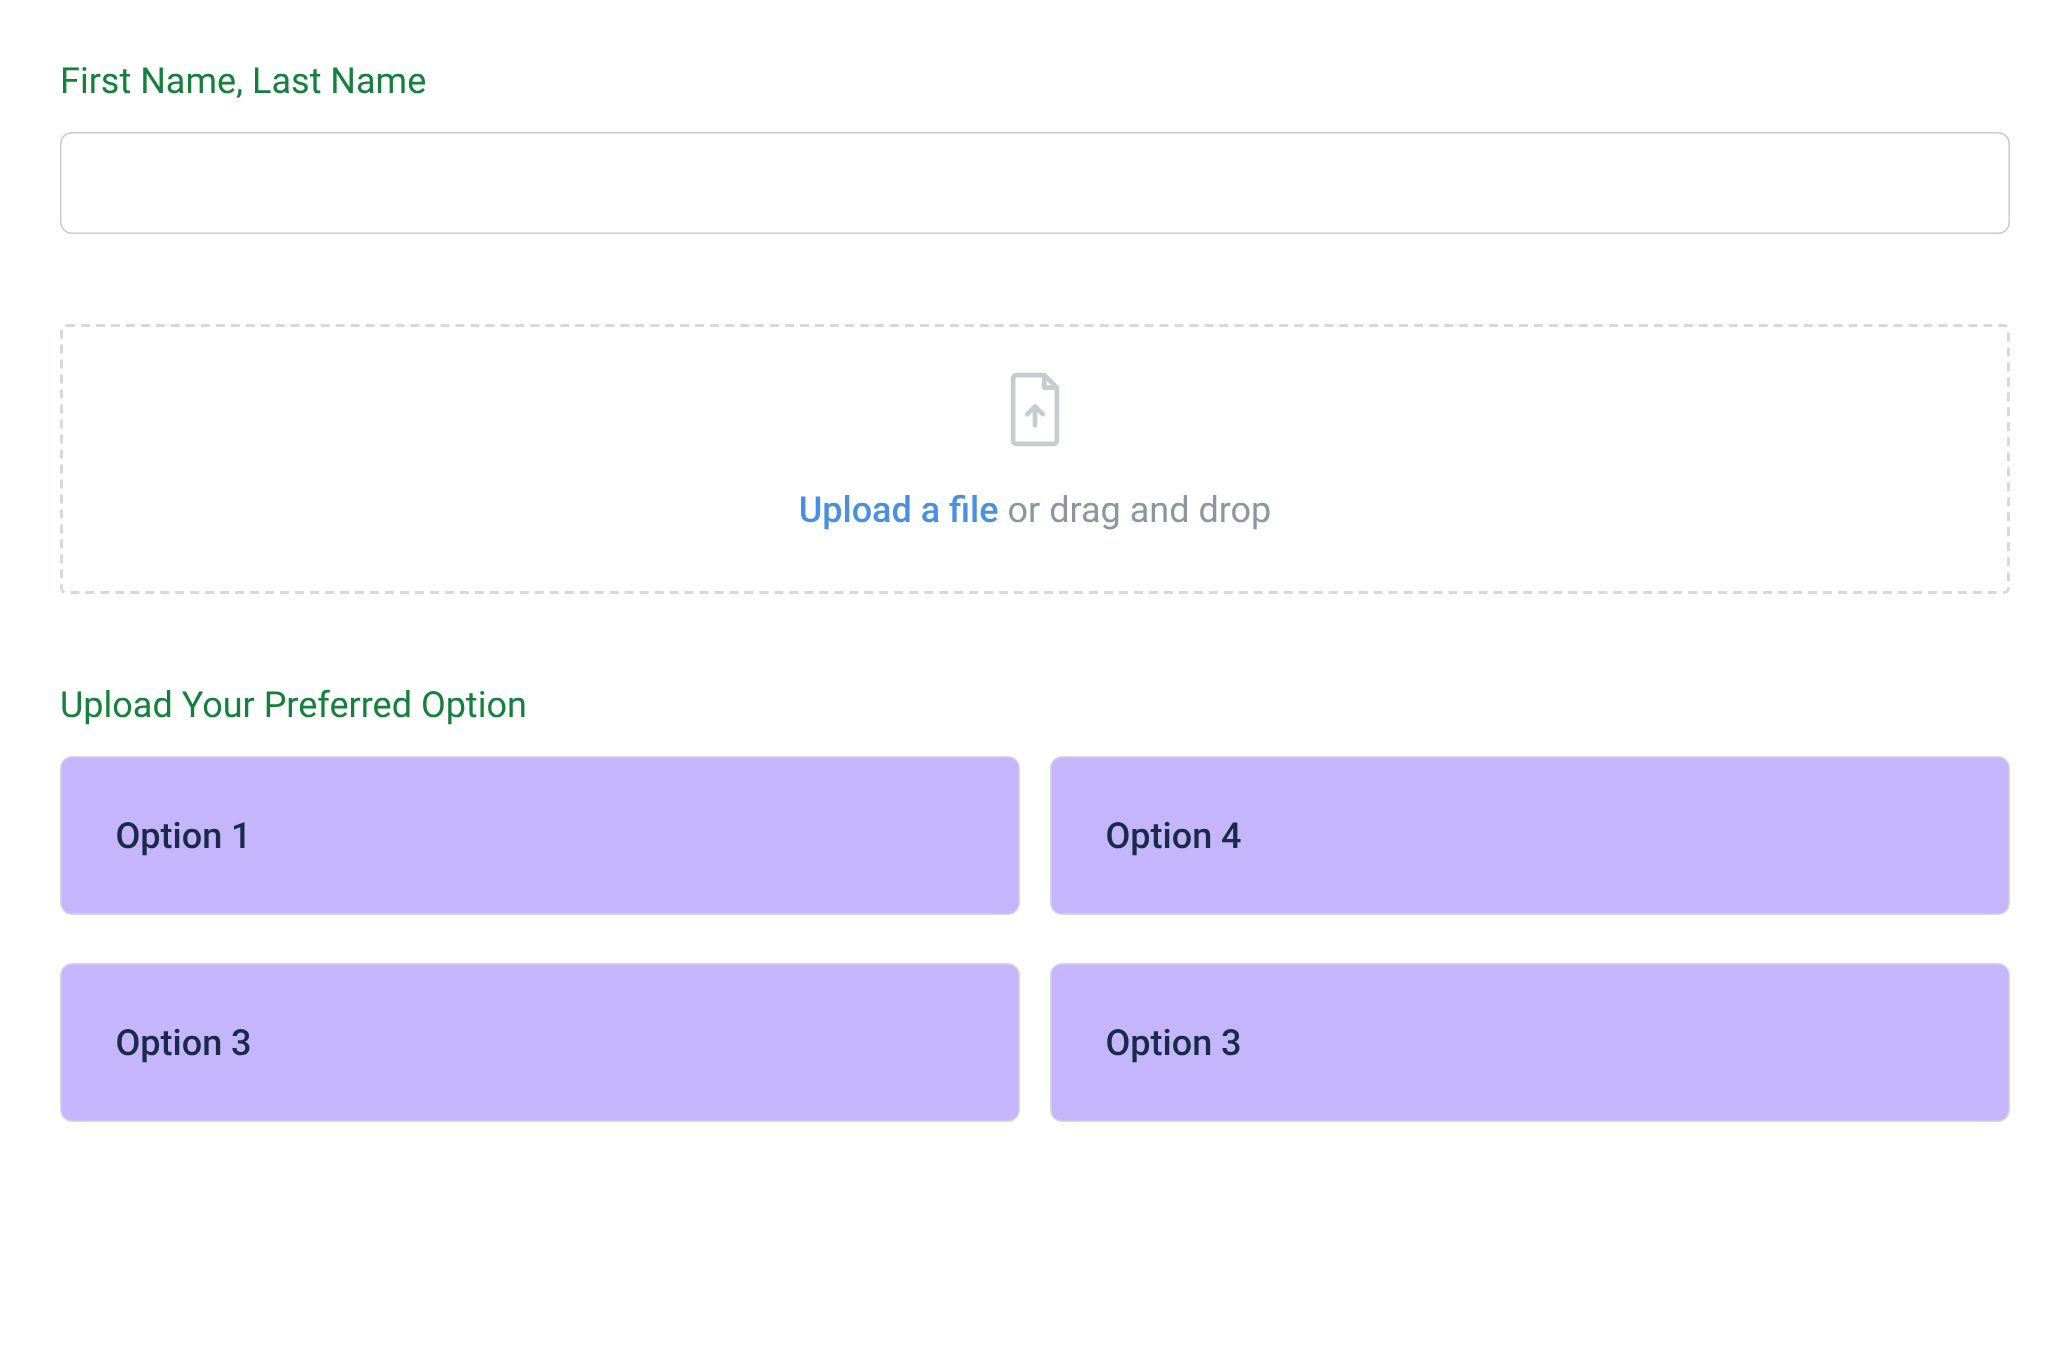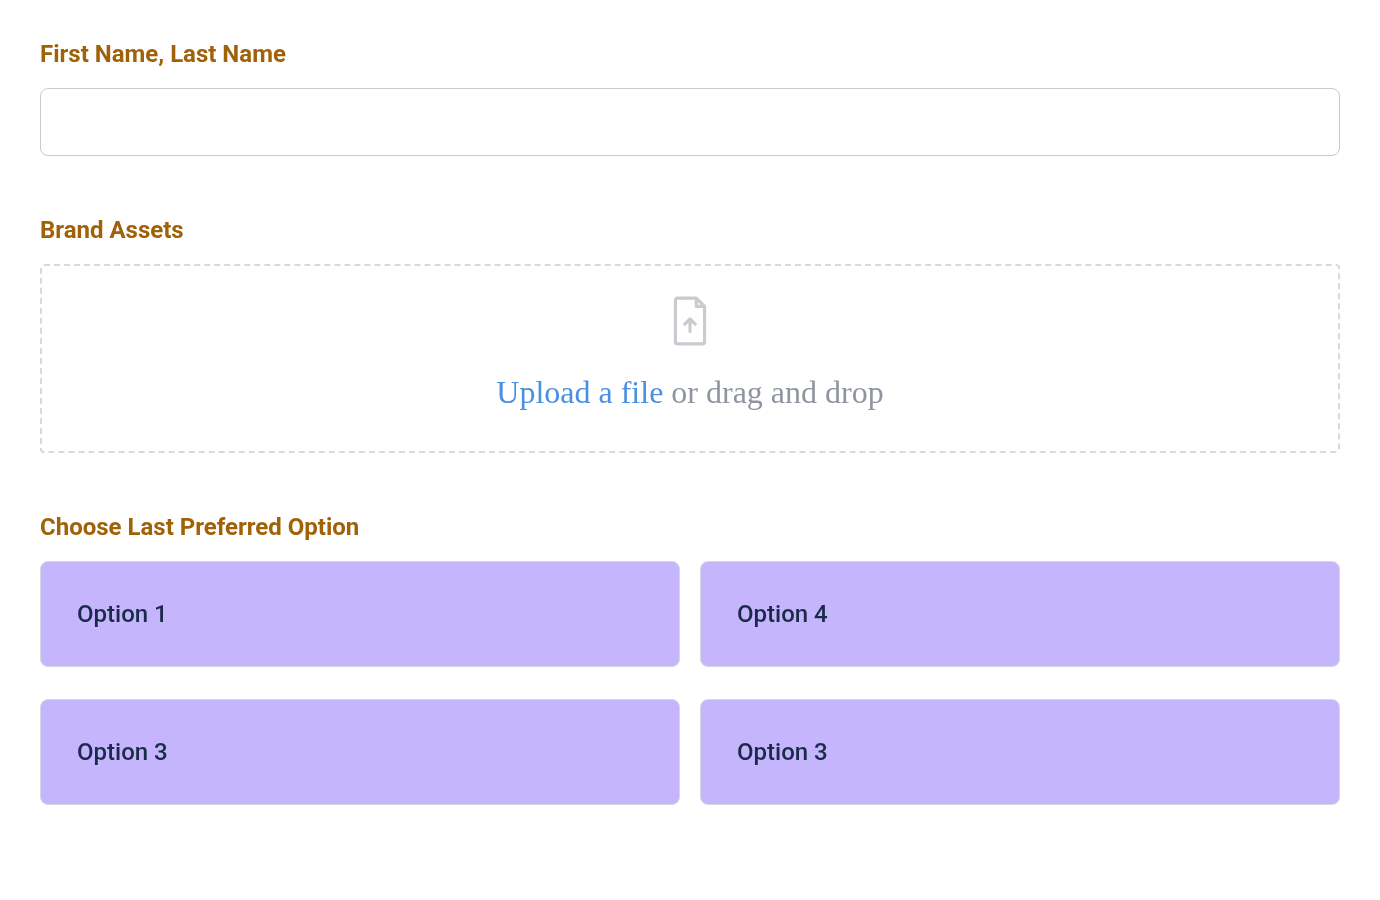--- a/index.html
+++ b/index.html
@@ -11,22 +11,22 @@
       font-family: -apple-system, BlinkMacSystemFont, "Segoe UI", Roboto, "Helvetica Neue", Arial, sans-serif;
       background: #ffffff;
       padding: 40px;
       width: 1380px;
     }
     .form-section {
       margin-bottom: 60px;
     }
     .field-label {
       font-size: 24px;
-      font-weight: 700;
-      color: #a16207;
+      font-weight: 400;
+      color: #15803d;
       margin-bottom: 20px;
       display: block;
     }
     .text-input {
       width: 100%;
       height: 68px;
       border: 1px solid #c8cbd0;
       border-radius: 8px;
       padding: 0 20px;
       font-size: 18px;
@@ -43,24 +43,23 @@
       align-items: center;
       justify-content: center;
       cursor: pointer;
     }
     .upload-icon {
       width: 42px;
       height: 50px;
       margin-bottom: 28px;
     }
     .dropzone-text {
-      font-size: 32px;
+      font-size: 24px;
       color: #8f95a0;
       font-weight: 400;
-      font-family: Liberation Serif, serif;
     }
     .dropzone-link {
       color: #4a90e2;
       font-weight: 500;
     }
     .options-grid {
       display: grid;
       grid-template-columns: 1fr 1fr;
       gap: 32px 20px;
     }
@@ -77,34 +76,33 @@
   </style>
 </head>
 <body>
 
 <div class="form-section">
   <label class="field-label">First Name, Last Name</label>
   <input type="text" class="text-input" value="" style="">
 </div>
 
 <div class="form-section">
-  <label class="field-label">Brand Assets</label>
   <div class="dropzone">
     <svg class="upload-icon" viewBox="0 0 40 48" fill="none">
       <path d="M26 2H8C6.9 2 6 2.9 6 4V44C6 45.1 6.9 46 8 46H32C33.1 46 34 45.1 34 44V10L26 2Z" stroke="#c8cbd0" stroke-width="3" fill="none" stroke-linejoin="round"></path>
       <path d="M26 2V10H34" stroke="#c8cbd0" stroke-width="3" fill="none" stroke-linejoin="round"></path>
       <path d="M20 34V22M20 22L15 27M20 22L25 27" stroke="#c8cbd0" stroke-width="3" fill="none" stroke-linecap="round" stroke-linejoin="round"></path>
     </svg>
     <div class="dropzone-text">
       <span class="dropzone-link">Upload a file</span><span> or drag and drop</span>
     </div>
   </div>
 </div>
 
 <div class="form-section">
-  <label class="field-label">Choose Last Preferred Option</label>
+  <label class="field-label">Upload Your Preferred Option</label>
   <div class="options-grid">
     <div class="option-card">Option 1</div>
     <div class="option-card">Option 4</div>
     <div class="option-card">Option 3</div>
     <div class="option-card">Option 3</div>
   </div>
 </div>
 
 </body></html>

